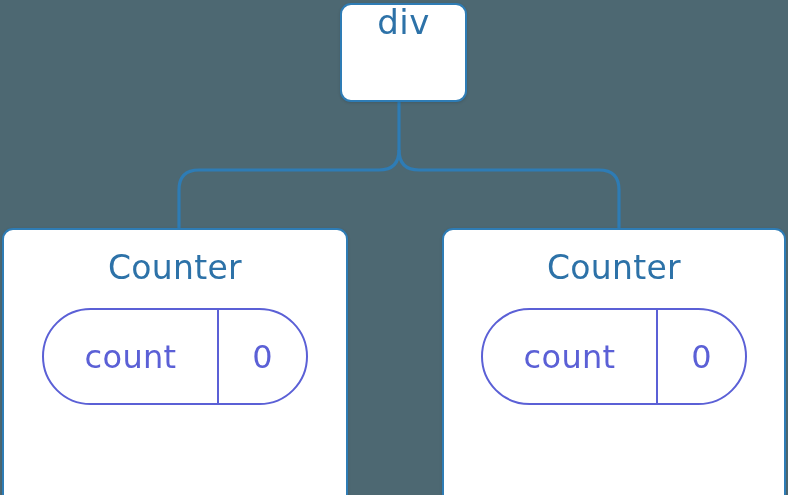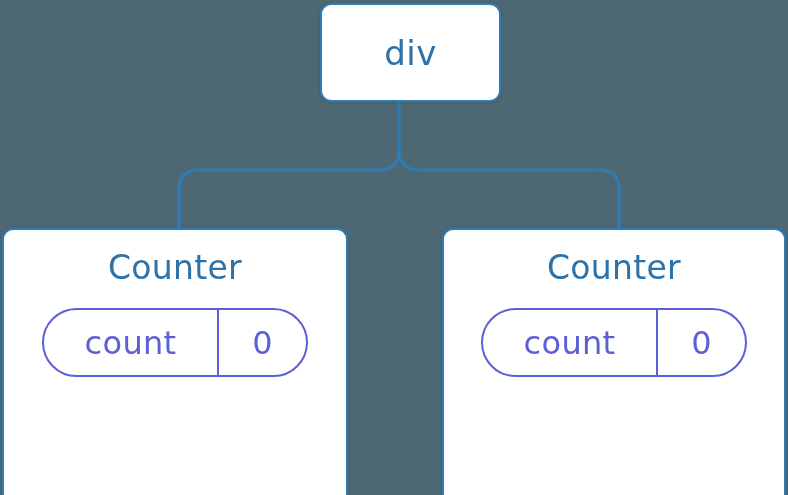--- a/index.html
+++ b/index.html
@@ -33,26 +33,26 @@
     z-index: 2;
     background: #ffffff;
     border: 2px solid #2e7cb5;
     border-radius: 11px;
     box-sizing: border-box;
     box-shadow: 0 1px 3px rgba(0,0,0,0.13);
   }
 
   
   .node-root {
-    left: 320px;
+    left: 340px;
     top: 3px;
-    width: 181px;
+    width: 127px;
     height: 99px;
     display: flex;
-    align-items: center;
+    align-items: flex-start;
     justify-content: center;
   }
   .node-root .node-title {
     color: #2d72a8;
     font-size: 34px;
     line-height: 1;
     letter-spacing: 0.5px;
     font-weight: 400;
   }
 
@@ -74,21 +74,21 @@
     font-size: 33px;
     line-height: 1;
     letter-spacing: 0.3px;
     font-weight: 400;
     margin-top: 21px;
   }
 
   
   .state-pill {
     margin-top: 24px;
-    height: 69px;
+    height: 97px;
     width: 266px;
     border: 2px solid #5b60d6;
     border-radius: 999px;
     box-sizing: border-box;
     display: flex;
     align-items: stretch;
     background: #ffffff;
   }
   .state-key {
     flex: 0 0 173px;

